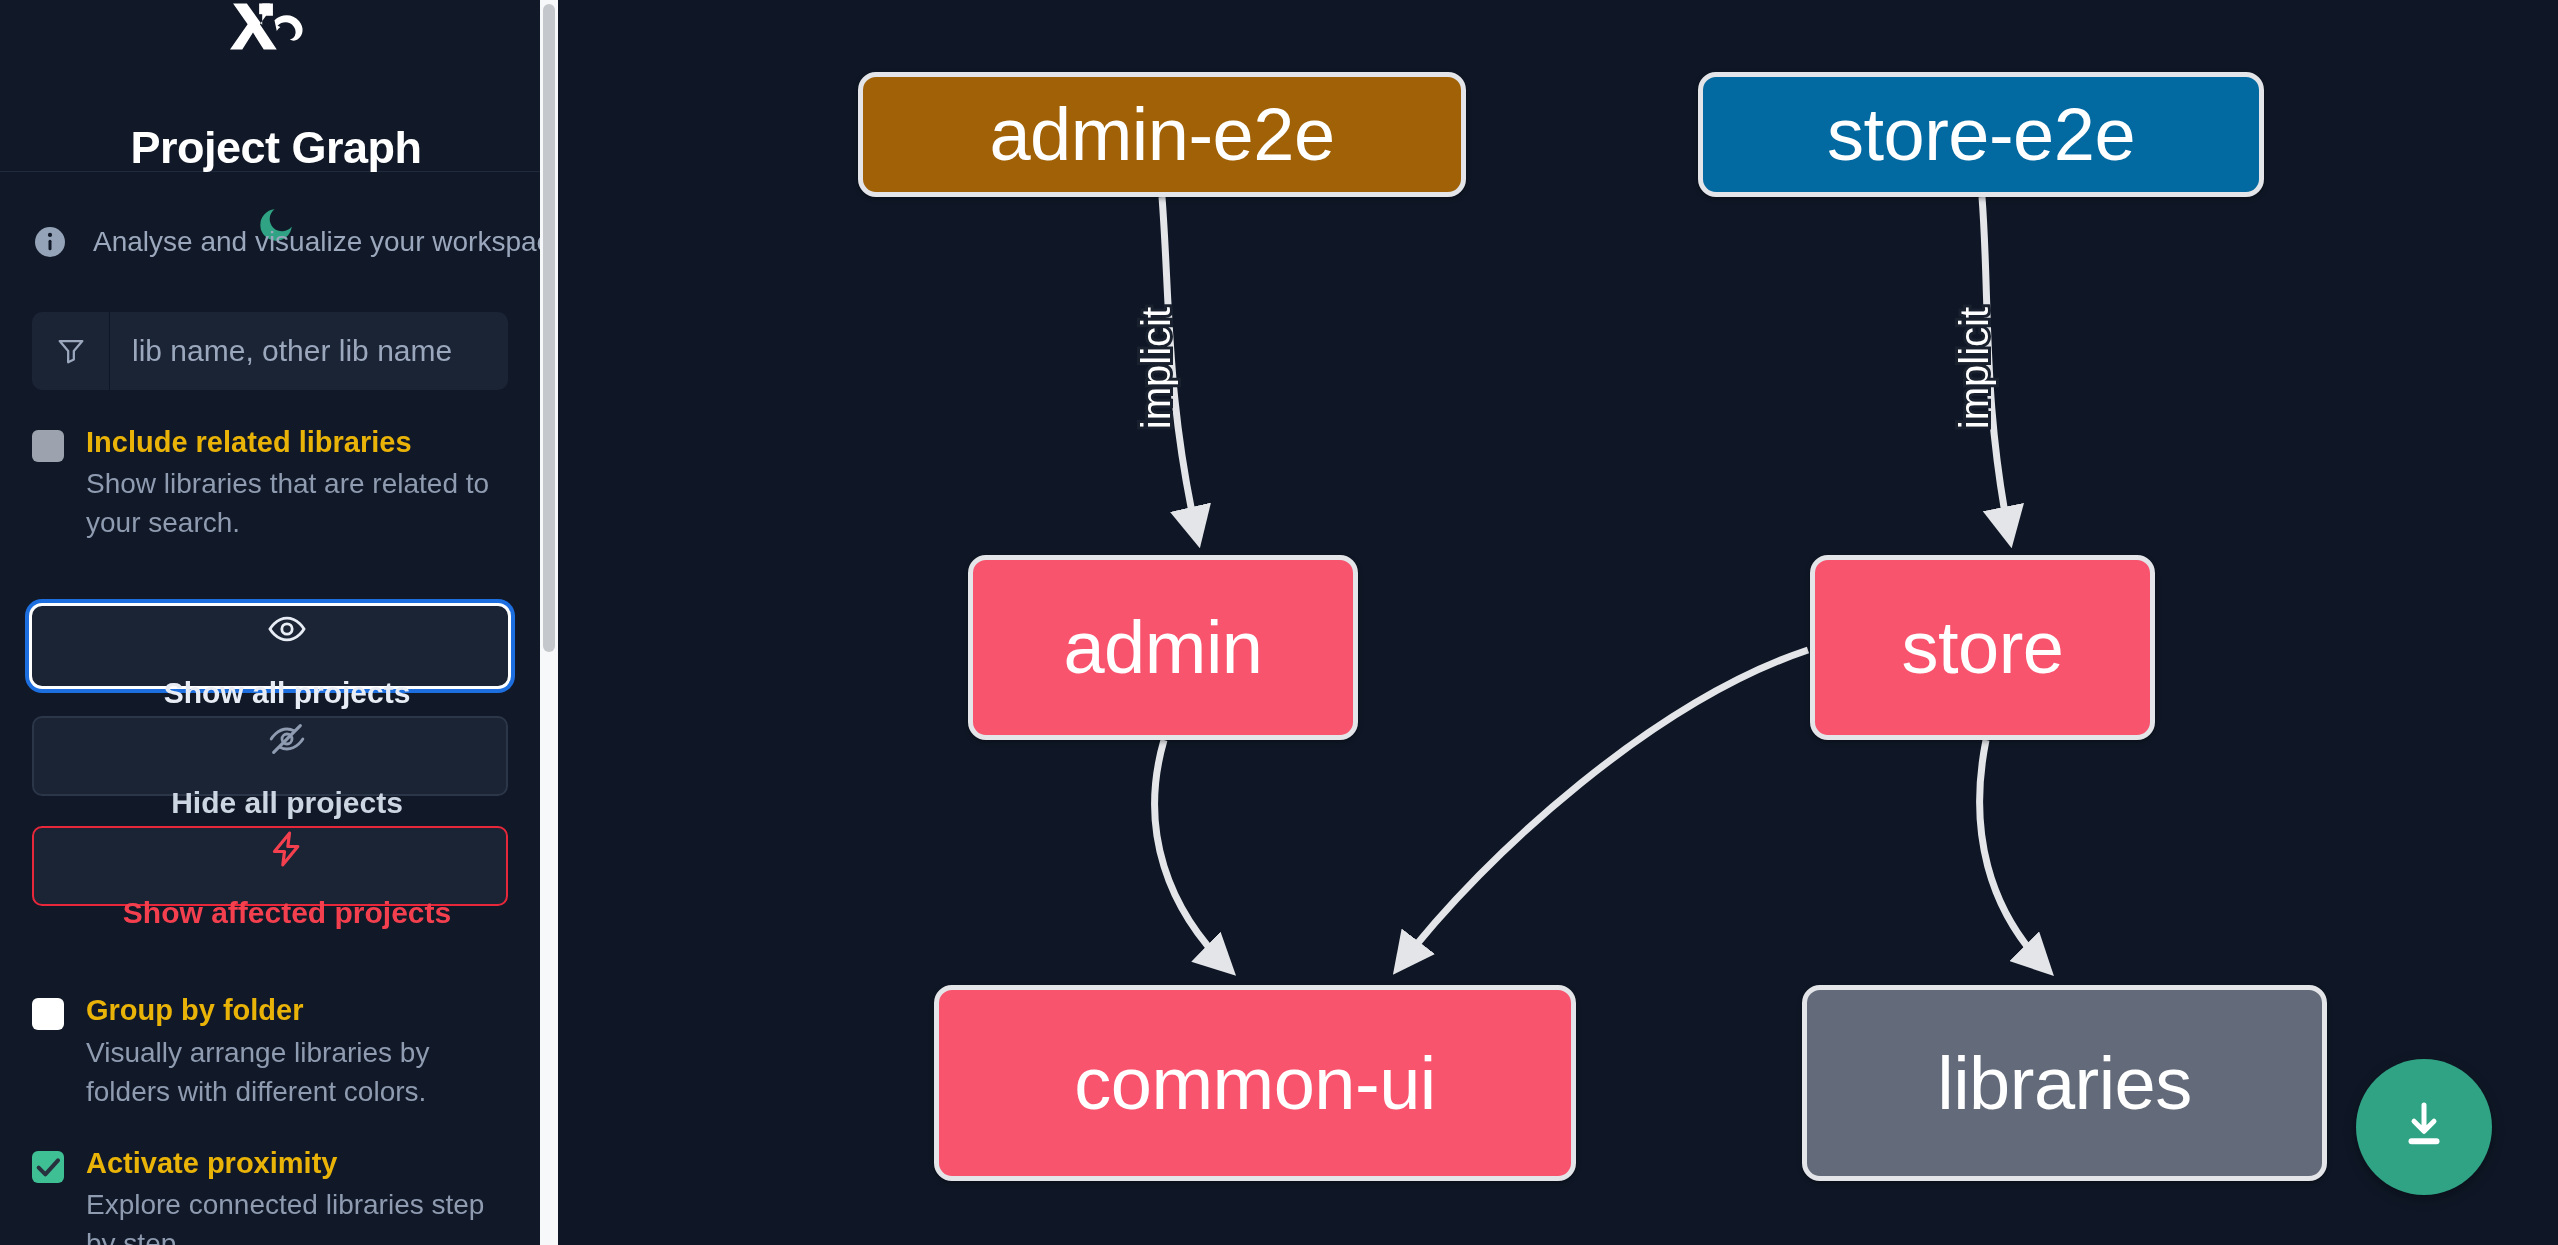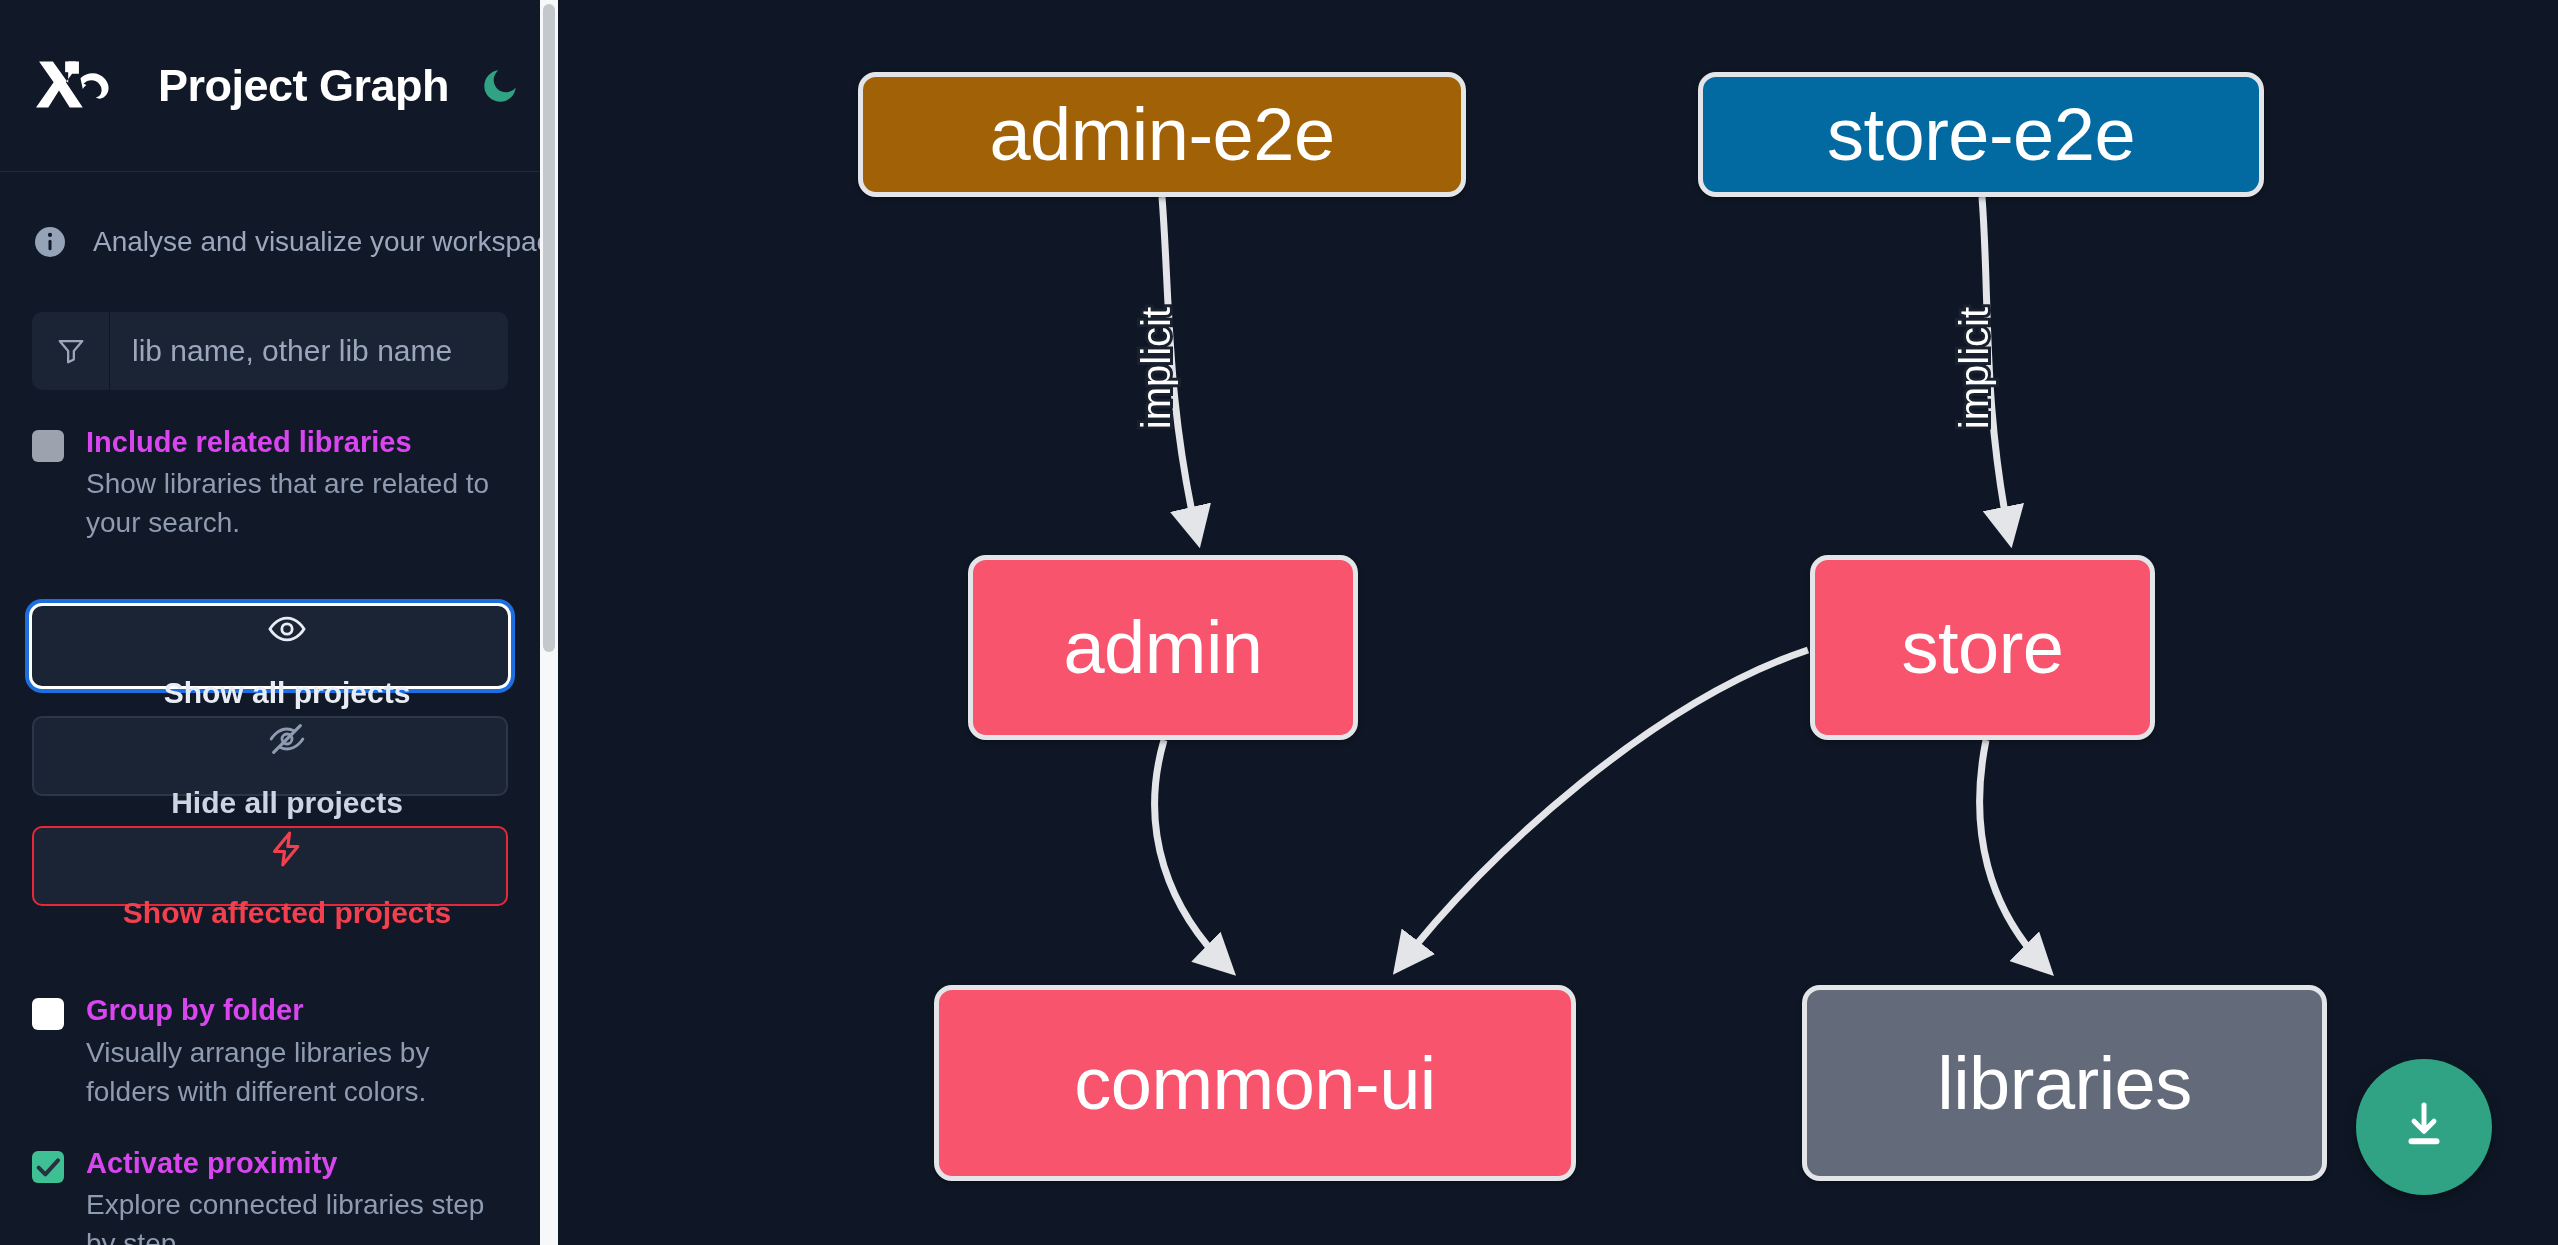--- a/index.html
+++ b/index.html
@@ -17,23 +17,24 @@
     background:#111827;
     position:relative;
     flex:0 0 558px;
     overflow:hidden;
   }
   #sidebar-scroll { width:540px; height:1245px; position:relative; }
 
   .sb-header {
     height:172px;
     display:flex; align-items:center;
-    padding-left:36px;
+    padding-left:12px;
     border-bottom:1px solid #1F2A3C;
     gap:30px;
+    flex-direction:column;
   }
   .nx-logo { width:92px; height:56px; flex:0 0 92px; position:relative; }
   .app-title {
     font-size:45px; font-weight:700; letter-spacing:-0.5px; color:#FFFFFF;
     white-space:nowrap;
   }
   .moon-icon { width:42px; height:42px; flex:0 0 42px; }
 
   .sb-info {
     display:flex; align-items:center; gap:25px;
@@ -70,21 +71,21 @@
   }
   .cbox {
     width:32px; height:32px; flex:0 0 32px;
     border-radius:6px; margin-top:6px;
     position:relative;
   }
   .cbox.gray { background:#9CA3AF; }
   .cbox.white { background:#FFFFFF; }
   .cbox.green { background:#3FBF94; }
   .cbox.green svg { position:absolute; inset:0; }
-  .chk-title { font-size:29px; font-weight:700; color:#d946ef; line-height:1.28; }
+  .chk-title { font-size:29px; font-weight:700; color:#eab308; line-height:1.28; }
   .chk-desc { font-size:28px; color:#8E9BB0; line-height:1.40; margin-top:3px; max-width:440px; }
 
   .sb-btn {
     margin:0 32px;
     height:80px;
     border-radius:10px;
     display:flex; align-items:center;
     gap:26px;
     padding-left:34px;
     background:#1B2435;

